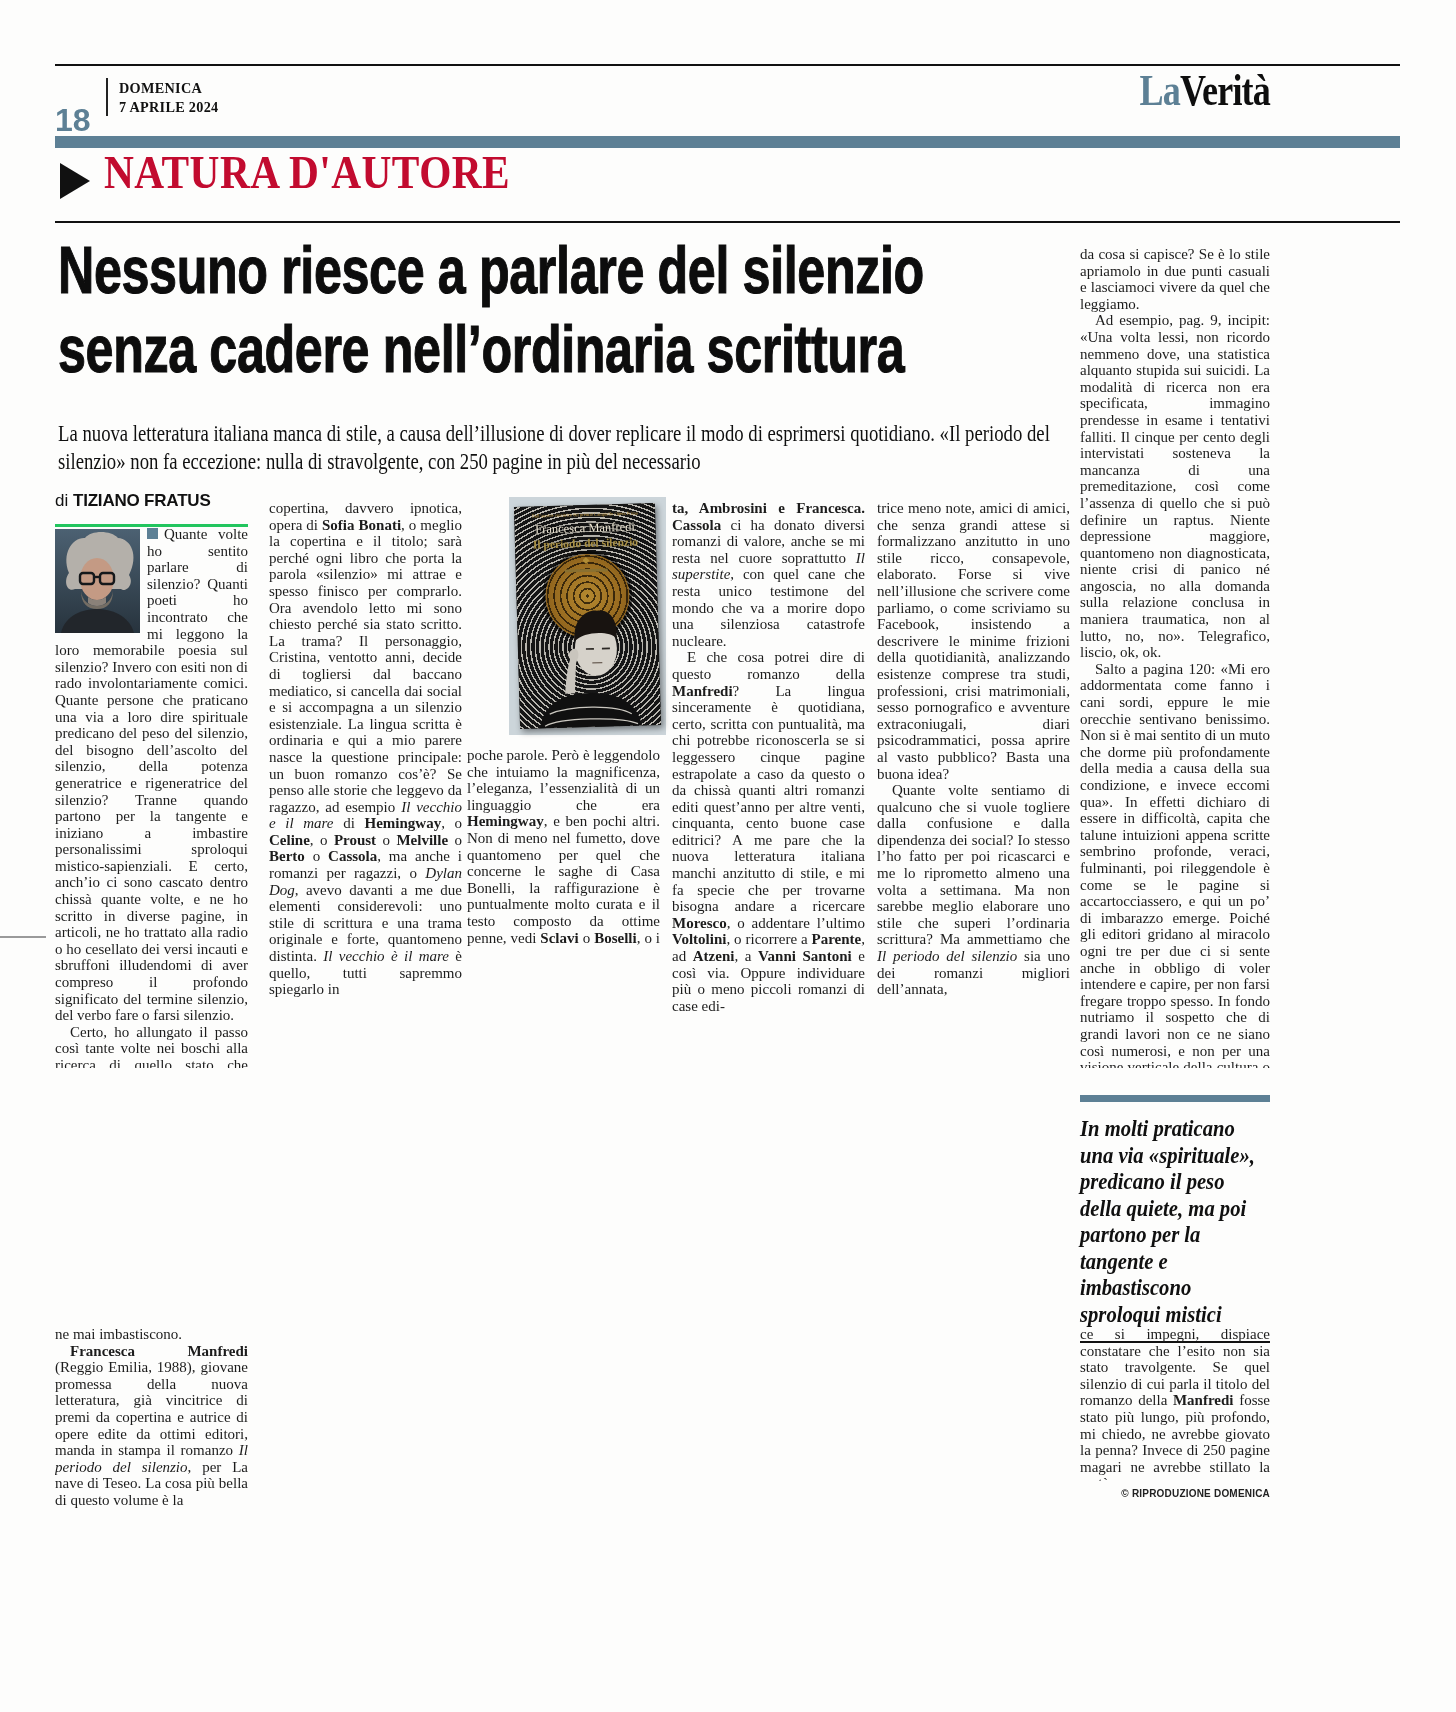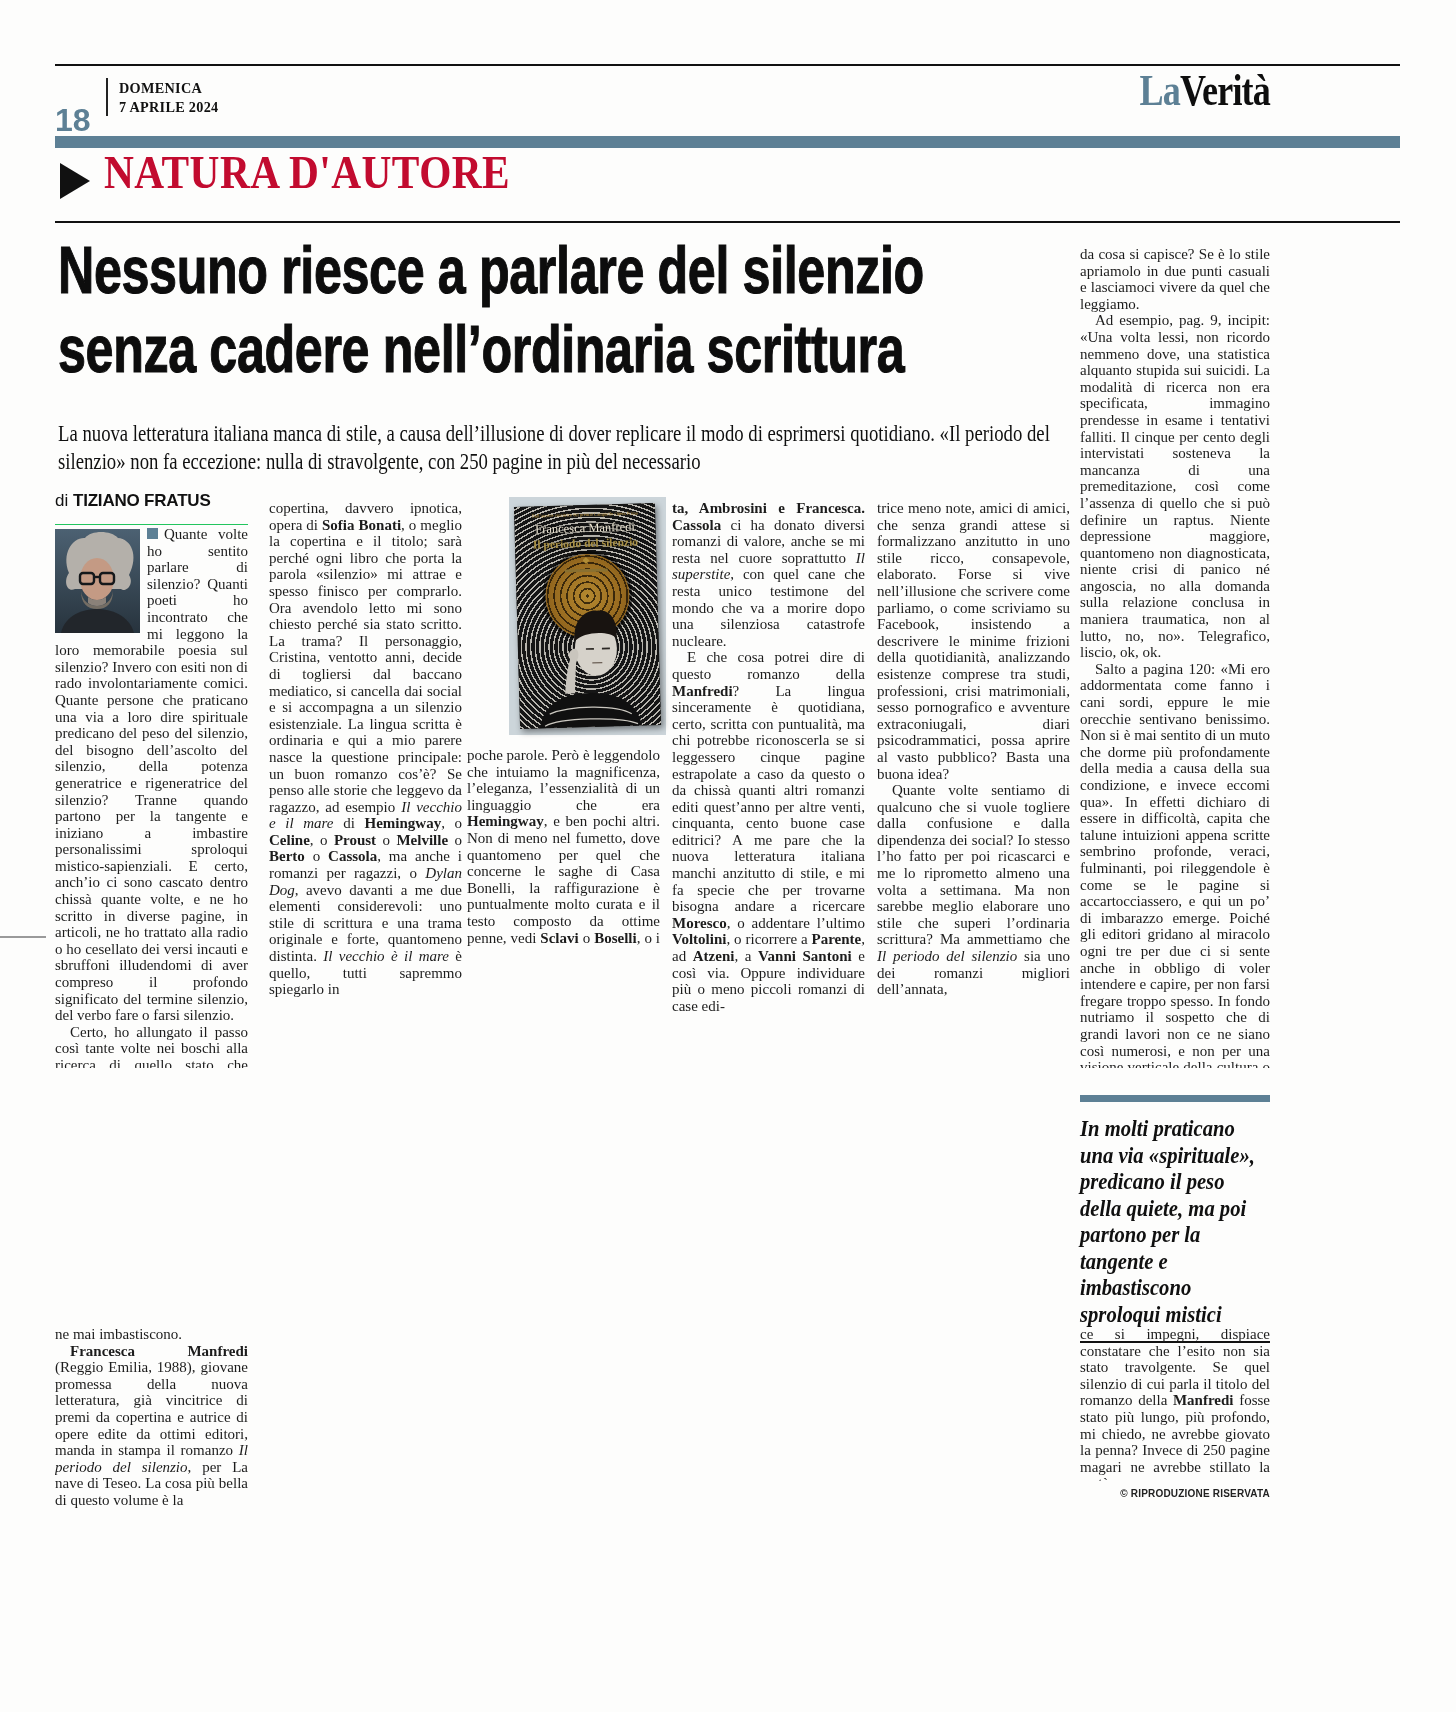--- a/index.html
+++ b/index.html
@@ -29,21 +29,21 @@
 
   
   .headline{left:58px;top:230px;width:1350px;transform:scaleX(.75);transform-origin:0 0;
             font-family:"Liberation Sans",sans-serif;font-weight:700;font-size:67px;line-height:79px;
             color:#0d0d0d;-webkit-text-stroke:1.1px #0d0d0d;letter-spacing:-.5px;white-space:nowrap;}
   .standfirst{left:58px;top:420px;width:1292px;transform:scaleX(.78);transform-origin:0 0;
               font-size:24px;line-height:27.5px;color:#101010;}
 
   
   .byline{left:55px;top:491px;width:193px;font-family:"Liberation Sans",sans-serif;font-size:17px;
-          color:#111;border-bottom:1px solid #22c55e;padding-bottom:13px;}
+          color:#111;border-bottom:3px solid #22c55e;padding-bottom:13px;}
   .byline b{font-weight:700;letter-spacing:-.2px;}
 
   
   .body-text{font-size:15px;line-height:16.6px;overflow:hidden;}
   .body-text p{margin:0;text-align:justify;}
   .body-text p + p{text-indent:15px;}
   .col{width:193px;}
   .lead-sq{display:inline-block;width:11px;height:11px;background:#5d8095;margin-right:6px;
            vertical-align:baseline;}
   .author-photo{float:left;width:85px;height:104px;margin:3px 7px 2px 0;background:#33424e;}
@@ -194,14 +194,14 @@
   </div>
 
   <div class="abs body-text col" style="left:55px;top:1326px;height:195px;">
       <p class="para">ne mai imbastiscono.</p>
       <p class="para"><b>Francesca Manfredi</b> (Reggio Emilia, 1988), giovane promessa della nuova letteratura, già vincitrice di premi da copertina e autrice di opere edite da ottimi editori, manda in stampa il romanzo <i>Il periodo del silenzio</i>, per La nave di Teseo. La cosa più bella di questo volume è la</p>
     </div>
   <div class="abs body-text" style="left:1080px;top:1326px;width:190px;height:155px;">
       <p class="para">ce si impegni, dispiace constatare che l’esito non sia stato travolgente. Se quel silenzio di cui parla il titolo del romanzo della <b>Manfredi</b> fosse stato più lungo, più profondo, mi chiedo, ne avrebbe giovato la penna? Invece di 250 pagine magari ne avrebbe stillato la metà...</p>
     </div>
 
-  <div class="abs copyright">© RIPRODUZIONE RISERVATA</div>
+  <div class="abs copyright">© RIPRODUZIONE DOMENICA</div>
 </div>
 
 </body></html>

